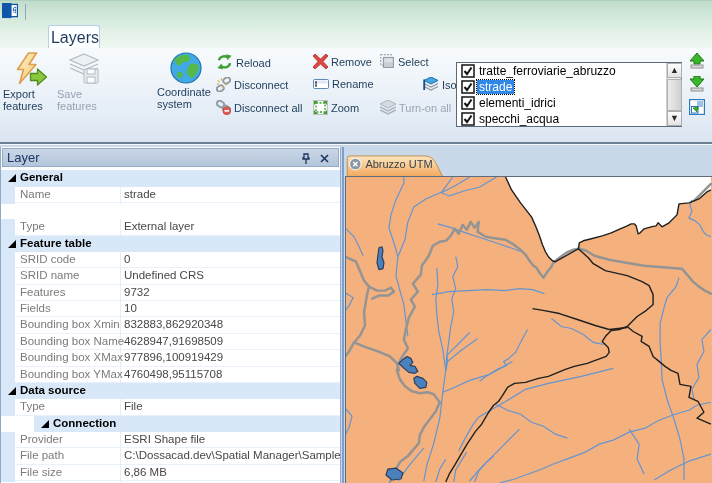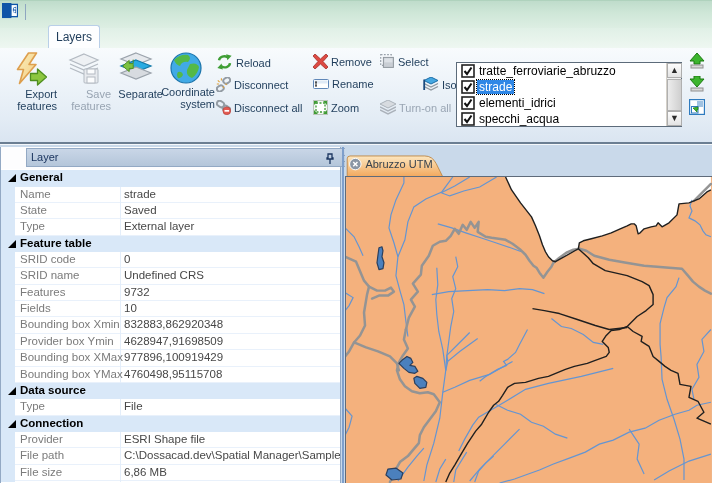--- a/index.html
+++ b/index.html
@@ -9,29 +9,29 @@
 #titlebar { position:absolute; top:0; left:0; width:712px; height:28px;
   background:linear-gradient(#bfdccb, #cfe7d8 45%, #ddeee3); border-top:1px solid #afd2bd; }
 #appicon { position:absolute; top:2px; left:2px; width:16px; height:16px; }
 #qsep { position:absolute; top:3px; left:25px; width:1px; height:16px; background:#8fa6c0; }
 
 #tabrow { position:absolute; top:28px; left:0; width:712px; height:20px;
   background:linear-gradient(#e0f0e6, #eef7f1); }
 .tab { position:absolute; top:16px; height:19px; line-height:19px; color:#1e3c5a; font-size:12px; text-align:center; }
 #tab-start { left:6px; width:40px; }
 #tab-layers { left:48px; width:52px; top:-3px; height:23px; line-height:23px; background:#fdfeff; border:1px solid #b9cfe8; border-bottom:none;
-  border-radius:3px 3px 0 0; font-size:12px; }
+  border-radius:3px 3px 0 0; font-size:16px;text-align:right; }
 #tab-display { left:108px; width:48px; }
 
 #ribbon { position:absolute; top:48px; left:0; width:712px; height:96px;
   background:linear-gradient(#f8fbfd, #e3ecf5 75%, #dae5f1);
   border-bottom:2px solid #6b7e92; }
 #grouplabel { position:absolute; top:77px; left:0; width:712px; text-align:center;
   font-size:11px; color:#3e5f80; }
-.bigbtn { position:absolute; top:3px; width:54px; height:68px; text-align:right; color:#1e3c5a; font-size:11px; }
+.bigbtn { position:absolute; top:3px; width:54px; height:68px; text-align:left; color:#1e3c5a; font-size:11px; }
 .bigbtn .ic { display:block; margin:1px auto 2px auto; }
 .bigbtn.dis { color:#98a4b2; }
 .smallbtn { position:absolute; height:16px; font-size:11px; color:#1e3c5a; white-space:nowrap; }
 .smallbtn svg { vertical-align:-3px; margin-right:3px; }
 .smallbtn.dis { color:#9aa6b4; }
 
 #layerlist { position:absolute; top:3px; left:456px; width:226px; height:65px; background:#fff; border:1px solid #5c6b7a;margin-top:11px; }
 .li { position:absolute; left:2px; height:16px; font-size:12px; color:#000; }
 .li .cb { position:absolute; left:2px; top:1px; }
 .li .lt { position:absolute; left:20px; top:1px; line-height:14px; }
@@ -40,21 +40,21 @@
 #sbar { position:absolute; top:0; right:0; width:15px; height:63px; background:#f0f0f0; border-left:1px solid #d4d0c8; }
 .sbtn { position:absolute; left:0; width:15px; height:15px; background:linear-gradient(#fdfdfd,#e3e3e3); border:1px solid #adadad; color:#2a2a2a; font-size:9px; text-align:center; line-height:13px; }
 #sthumb { position:absolute; left:0; top:16px; width:15px; height:32px; background:linear-gradient(90deg,#ececec,#cfcfcf); border:1px solid #b0b0b0; }
 
 .rbtn { position:absolute; left:689px; width:16px; height:16px; }
 
 #panel { position:absolute; top:147px; left:0px; width:341px; height:336px; background:#fdfdfe;
   border-left:1px solid #93a9c4; border-right:1px solid #93a9c4; }
 #phead { position:absolute; top:1px; left:1px; width:337px; height:19px;
   background:linear-gradient(#c9d6e7, #b4c6da); border:1px solid #93a9c4;
-  font-size:11px; color:#1c3660; line-height:17px; padding-left:4px;margin-left:24px; }
+  font-size:13px; color:#1c3660; line-height:17px; padding-left:4px; }
 #grid { position:absolute; top:22px; left:0px; width:339px; height:314px; background:#fff; overflow:hidden; }
 .row { position:absolute; left:0; width:339px; height:17px; font-size:11.5px; }
 .cat { background:#d9e8f8; color:#000; font-weight:bold; }
 .cat .tri { position:absolute; left:7px; top:4px; }
 .cat .ct { position:absolute; left:19px; top:1px; }
 .prow { background:#fff; border-bottom:1px solid #e9f1fb; }
 .prow .pn { position:absolute; left:19px; top:1px; color:#7b7b7b; }
 .prow .pv { position:absolute; left:123px; top:1px; color:#474747; white-space:nowrap; }
 .prow .gut { position:absolute; left:0; top:0; width:14px; height:17px; background:#d9e8f8; }
 .prow .cdiv { position:absolute; left:119px; top:0; width:1px; height:17px; background:#e4eefa; }
@@ -100,28 +100,20 @@
     <div class="bigbtn dis" id="bb-save" style="left:57px;">
       <svg class="ic" width="34" height="34" viewBox="0 0 34 34">
         <path d="M17 2 L31 8 L17 14 L3 8 Z" fill="#eef1f4" stroke="#b3bac2" stroke-width="1.2"></path>
         <path d="M3 12 L17 18 L31 12" fill="none" stroke="#b3bac2" stroke-width="1.2"></path>
         <path d="M3 16 L17 22 L31 16" fill="none" stroke="#b3bac2" stroke-width="1.2"></path>
         <rect x="17" y="17" width="14" height="14" rx="1" fill="#e8ebef" stroke="#b3bac2"></rect>
         <rect x="20" y="17" width="8" height="5" fill="#fbfcfd" stroke="#b3bac2"></rect>
         <rect x="20" y="25" width="8" height="6" fill="#fbfcfd" stroke="#b3bac2"></rect>
       </svg>
       Save<br>features</div>
-    <div class="bigbtn" id="bb-separate" style="left:109px;">
-      <svg class="ic" width="34" height="34" viewBox="0 0 34 34">
-        <path d="M17 1 L32 7 L17 13 L2 7 Z" fill="#e6e9ed" stroke="#9aa2ab" stroke-width="1.2"></path>
-        <path d="M17 8 L32 14 L17 20 L2 14 Z" fill="#29abe2" stroke="#1279a8" stroke-width="1.2"></path>
-        <path d="M17 15 L32 21 L17 27 L2 21 Z" fill="#d7dbe0" stroke="#9aa2ab" stroke-width="1.2"></path>
-        <path d="M14 17 v5 h-5 v-4 l-8 7 l8 7 v-4 h5 v-5" fill="#7dc242" stroke="#4e8e1f" stroke-width="1.2" transform="translate(3,-6) scale(0.8)"></path>
-      </svg>
-      Separate</div>
     <div class="bigbtn" id="bb-coord" style="left:157px; width:58px;">
       <svg class="ic" width="32" height="32" viewBox="0 0 32 32">
         <circle cx="16" cy="16" r="15" fill="#41aae6" stroke="#1b74ab" stroke-width="1.2"></circle>
         <path d="M4 8 Q10 2 18 3 Q22 6 18 10 Q12 9 10 14 Q6 13 4 8 Z" fill="#54b948"></path>
         <path d="M20 12 Q27 10 29 15 Q28 22 22 26 Q16 24 17 18 Q19 14 20 12 Z" fill="#54b948"></path>
         <path d="M8 20 Q12 19 13 23 Q11 27 8 26 Q6 23 8 20 Z" fill="#54b948"></path>
       </svg>
       Coordinate<br>system</div>
 
     <div class="smallbtn" style="left:216px; top:6px;"><svg width="17" height="16" viewBox="0 0 17 16">
@@ -242,26 +234,20 @@
             <path d="M8 0 L8 8 L0 8 Z" fill="#000"></path>
           </svg>
           <span class="ct">General</span>
         </div>
         <div class="row prow" style="top: 18px; height: 16px;">
           <span class="gut"></span>
           <span class="cdiv"></span>
           <span class="pn">Name</span>
           <span class="pv">strade</span>
         </div>
-        <div class="row prow" style="top: 34px; height: 16px;">
-          <span class="gut"></span>
-          <span class="cdiv"></span>
-          <span class="pn">State</span>
-          <span class="pv">Saved</span>
-        </div>
         <div class="row prow" style="top: 50px; height: 17px;">
           <span class="gut"></span>
           <span class="cdiv"></span>
           <span class="pn">Type</span>
           <span class="pv">External layer</span>
         </div>
         <div class="row cat" style="top: 67px; height: 16px;">
           <svg class="tri" width="9" height="9" viewBox="0 0 9 9">
             <path d="M8 0 L8 8 L0 8 Z" fill="#000"></path>
           </svg>
@@ -293,21 +279,21 @@
         </div>
         <div class="row prow" style="top: 148px; height: 17px;">
           <span class="gut"></span>
           <span class="cdiv"></span>
           <span class="pn">Bounding box Xmin</span>
           <span class="pv">832883,862920348</span>
         </div>
         <div class="row prow" style="top: 165px; height: 16px;">
           <span class="gut"></span>
           <span class="cdiv"></span>
-          <span class="pn">Provider box Ymin</span>
+          <span class="pn">Bounding box Name</span>
           <span class="pv">4628947,91698509</span>
         </div>
         <div class="row prow" style="top: 181px; height: 17px;">
           <span class="gut"></span>
           <span class="cdiv"></span>
           <span class="pn">Bounding box XMax</span>
           <span class="pv">977896,100919429</span>
         </div>
         <div class="row prow" style="top: 198px; height: 16px;">
           <span class="gut"></span>
@@ -320,21 +306,21 @@
             <path d="M8 0 L8 8 L0 8 Z" fill="#000"></path>
           </svg>
           <span class="ct">Data source</span>
         </div>
         <div class="row prow" style="top: 230px; height: 17px;">
           <span class="gut"></span>
           <span class="cdiv"></span>
           <span class="pn">Type</span>
           <span class="pv">File</span>
         </div>
-        <div class="row cat" style="top: 247px; height: 24px;">
+        <div class="row cat" style="top: 247px; height: 24px; margin-left: 33px;">
           <svg class="tri" width="9" height="9" viewBox="0 0 9 9">
             <path d="M8 0 L8 8 L0 8 Z" fill="#000"></path>
           </svg>
           <span class="ct">Connection</span>
         </div>
         <div class="row prow" style="top: 263px; height: 16px; padding-left: 27px;">
           <span class="gut"></span>
           <span class="cdiv"></span>
           <span class="pn">Provider</span>
           <span class="pv">ESRI Shape file</span>

